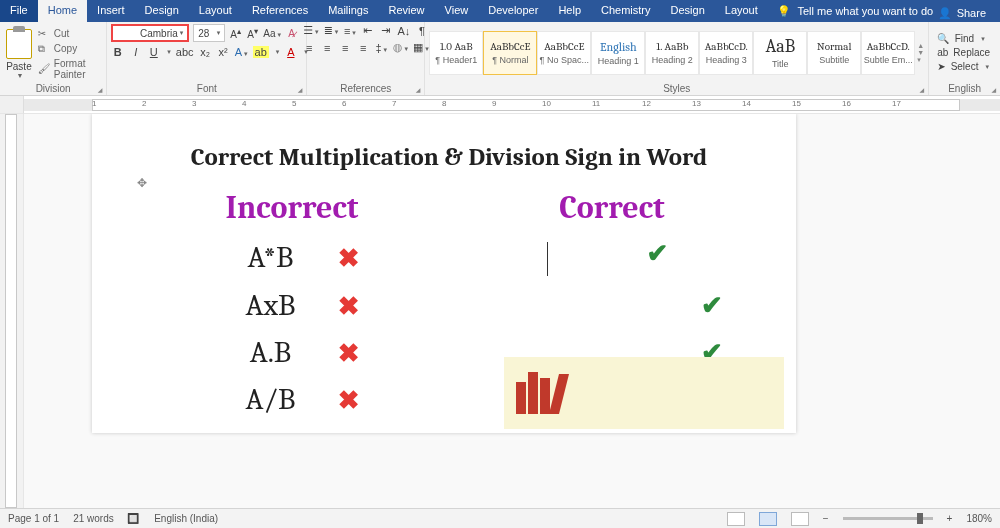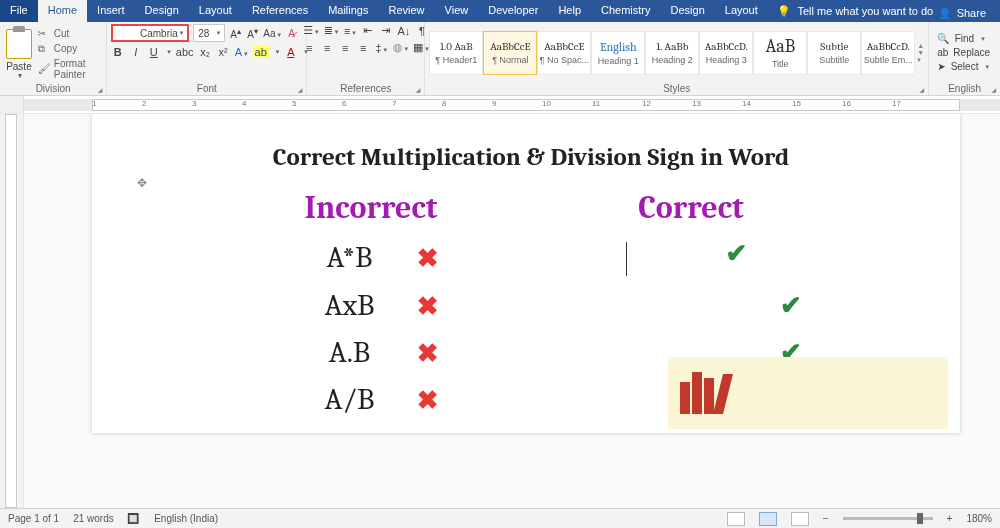--- a/index.html
+++ b/index.html
@@ -43,21 +43,21 @@
   .ruler { flex:1; height:18px; position:relative; background:#fff; border-bottom:1px solid #e6e6e6;}
   .ruler-track { position:absolute; left:0; right:0; top:3px; height:12px; background:#e9e9e9; }
   .ruler-page { position:absolute; top:3px; height:12px; background:#fff; border:1px solid #c8c8c8; }
   .ruler-num { position:absolute; top:3px; font-size:8px; color:#777;}
   
   .workspace { height:394px; display:flex; background:#fff; }
   .vruler { width:24px; background:#f2f2f2; border-right:1px solid #e6e6e6; position:relative;}
   .vruler-track{ position:absolute; left:5px; top:0; width:12px; bottom:0; background:#e9e9e9;}
   .vruler-page { position:absolute; left:5px; width:12px; background:#fff; border:1px solid #c8c8c8;}
   .doc-scroll { flex:1; background:#f9f9f9; position:relative; overflow:hidden;}
-  .page { position:absolute; left:68px; top:0px; width:868px; background:#fff; box-shadow:0 0 4px rgba(0,0,0,.2); padding:28px 30px 10px 40px;}
+  .page { position:absolute; left:68px; top:0px; width:704px; background:#fff; box-shadow:0 0 4px rgba(0,0,0,.2); padding:28px 30px 10px 40px;}
   .doc-title { font-family:Cambria, serif; font-size:25px; font-weight:bold; text-align:center; color:#222;}
   .anchor { position:absolute; left:45px; top:62px; font-size:12px; color:#888;}
   .table2 { width:640px; margin:12px auto 0 auto; border-collapse:collapse;}
   .table2 td { width:50%; text-align:center; vertical-align:middle; padding:6px 0;}
   .colhead { font-family:Cambria,serif; font-size:32px; font-weight:bold; color:#a21caf;}
   .expr { font-family:Cambria,serif; font-size:30px; color:#222; display:inline-block; min-width:110px; text-align:center;}
   .mark { display:inline-block; width:40px; font-size:26px; font-weight:bold;}
   .cross { color:#e53935; }
   .tick  { color:#2e8b3d; }
   .cursor-line { display:inline-block; width:0; border-left:1px solid #333; height:34px; vertical-align:middle;}
@@ -217,21 +217,21 @@
           </div>
           <div class="style-box">
             <div class="style-sample">AaBbCcD.</div>
             <div>Heading 3</div>
           </div>
           <div class="style-box">
             <div class="style-sample" style="font-size: 18px;">AaB</div>
             <div>Title</div>
           </div>
           <div class="style-box">
-            <div class="style-sample">Subtle</div>
+            <div class="style-sample">Normal</div>
             <div>Subtitle</div>
           </div>
           <div class="style-box">
             <div class="style-sample">AaBbCcD.</div>
             <div>Subtle Em...</div>
           </div>
         </div>
       <div style="display:flex;flex-direction:column;margin-left:2px;font-size:7px;color:#888">
         <span>▲</span>
         <span>▼</span>

